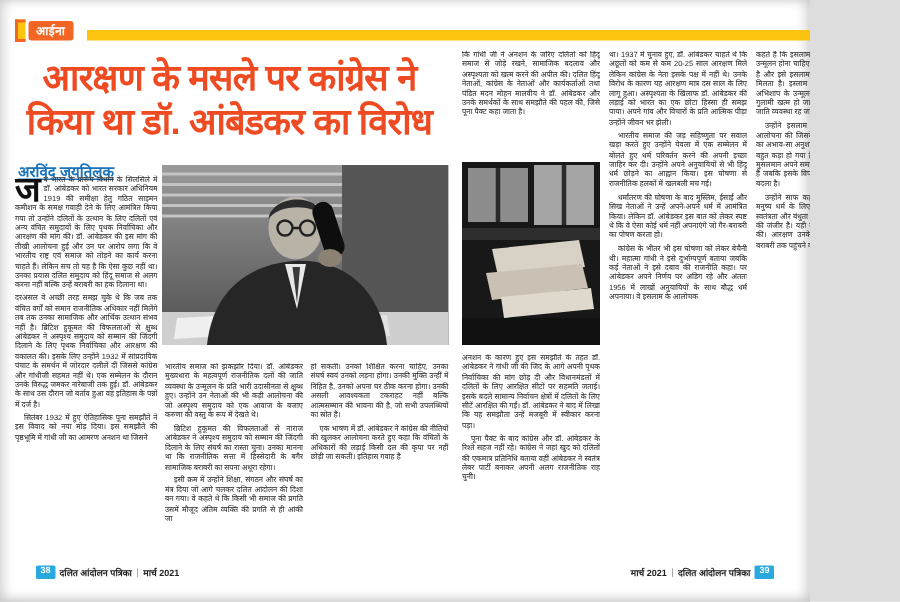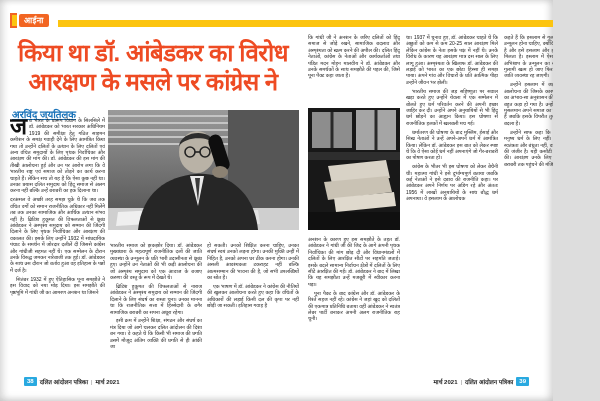--- a/index.html
+++ b/index.html
@@ -1,20 +1,19 @@
 <!DOCTYPE html>
 <html><head>
 <meta charset="utf-8">
 <style>
   html,body{margin:0;padding:0;background:#dddddd;}
   .spread{
     position:relative;width:540px;height:401px;background:#ffffff;overflow:hidden;
     font-family:"Liberation Sans","DejaVu Sans",sans-serif;
     box-shadow:inset 4px 0 7px rgba(0,0,0,.10), inset -4px 0 7px rgba(0,0,0,.12), inset 0 -3px 8px rgba(0,0,0,.07);
-    padding-left:13px;
   }
   
   .tagrow{position:absolute;left:10px;top:13px;display:flex;align-items:center;height:15px;}
   .bracket{width:5px;height:11px;border:2px solid #f26522;border-right:none;background:#fcc40f;margin-right:2px;}
   .tag{background:#f26522;color:#fff;font-weight:bold;font-size:8px;line-height:13px;padding:0 5px;border-radius:2px;letter-spacing:.3px;}
   .yellowbar{position:absolute;left:58px;top:20px;width:519px;height:7px;background:#fcc40f;}
   
   .headline{position:absolute;left:6px;top:38px;width:294px;text-align:center;color:#ee4b23;font-weight:bold;font-size:24px;line-height:29px;letter-spacing:-.5px;}
   .author{position:absolute;left:12px;top:107px;font-size:10px;font-weight:bold;color:#1b74ba;text-decoration:underline;}
   
@@ -49,22 +48,22 @@
 
 <div class="spread">
 
   <div class="tagrow">
     <span class="bracket"></span>
     <span class="tag">आईना</span>
   </div>
   <div class="yellowbar"></div>
 
   <div class="headline">
+    <div>आरक्षण के मसले पर कांग्रेस ने</div>
     <div>किया था डॉ. आंबेडकर का विरोध</div>
-    <div>आरक्षण के मसले पर कांग्रेस ने</div>
   </div>
 
   <div class="author">अरविंद जयतिलक</div>
 
   <svg class="photo photo1" viewBox="0 0 191 120" preserveAspectRatio="none" role="img">
     <defs>
       <linearGradient id="bg1" x1="0" y1="0" x2="0" y2="1">
         <stop offset="0" stop-color="#9a9a9a"></stop>
           <stop offset="1" stop-color="#4d4d4d"></stop>
       </linearGradient>

